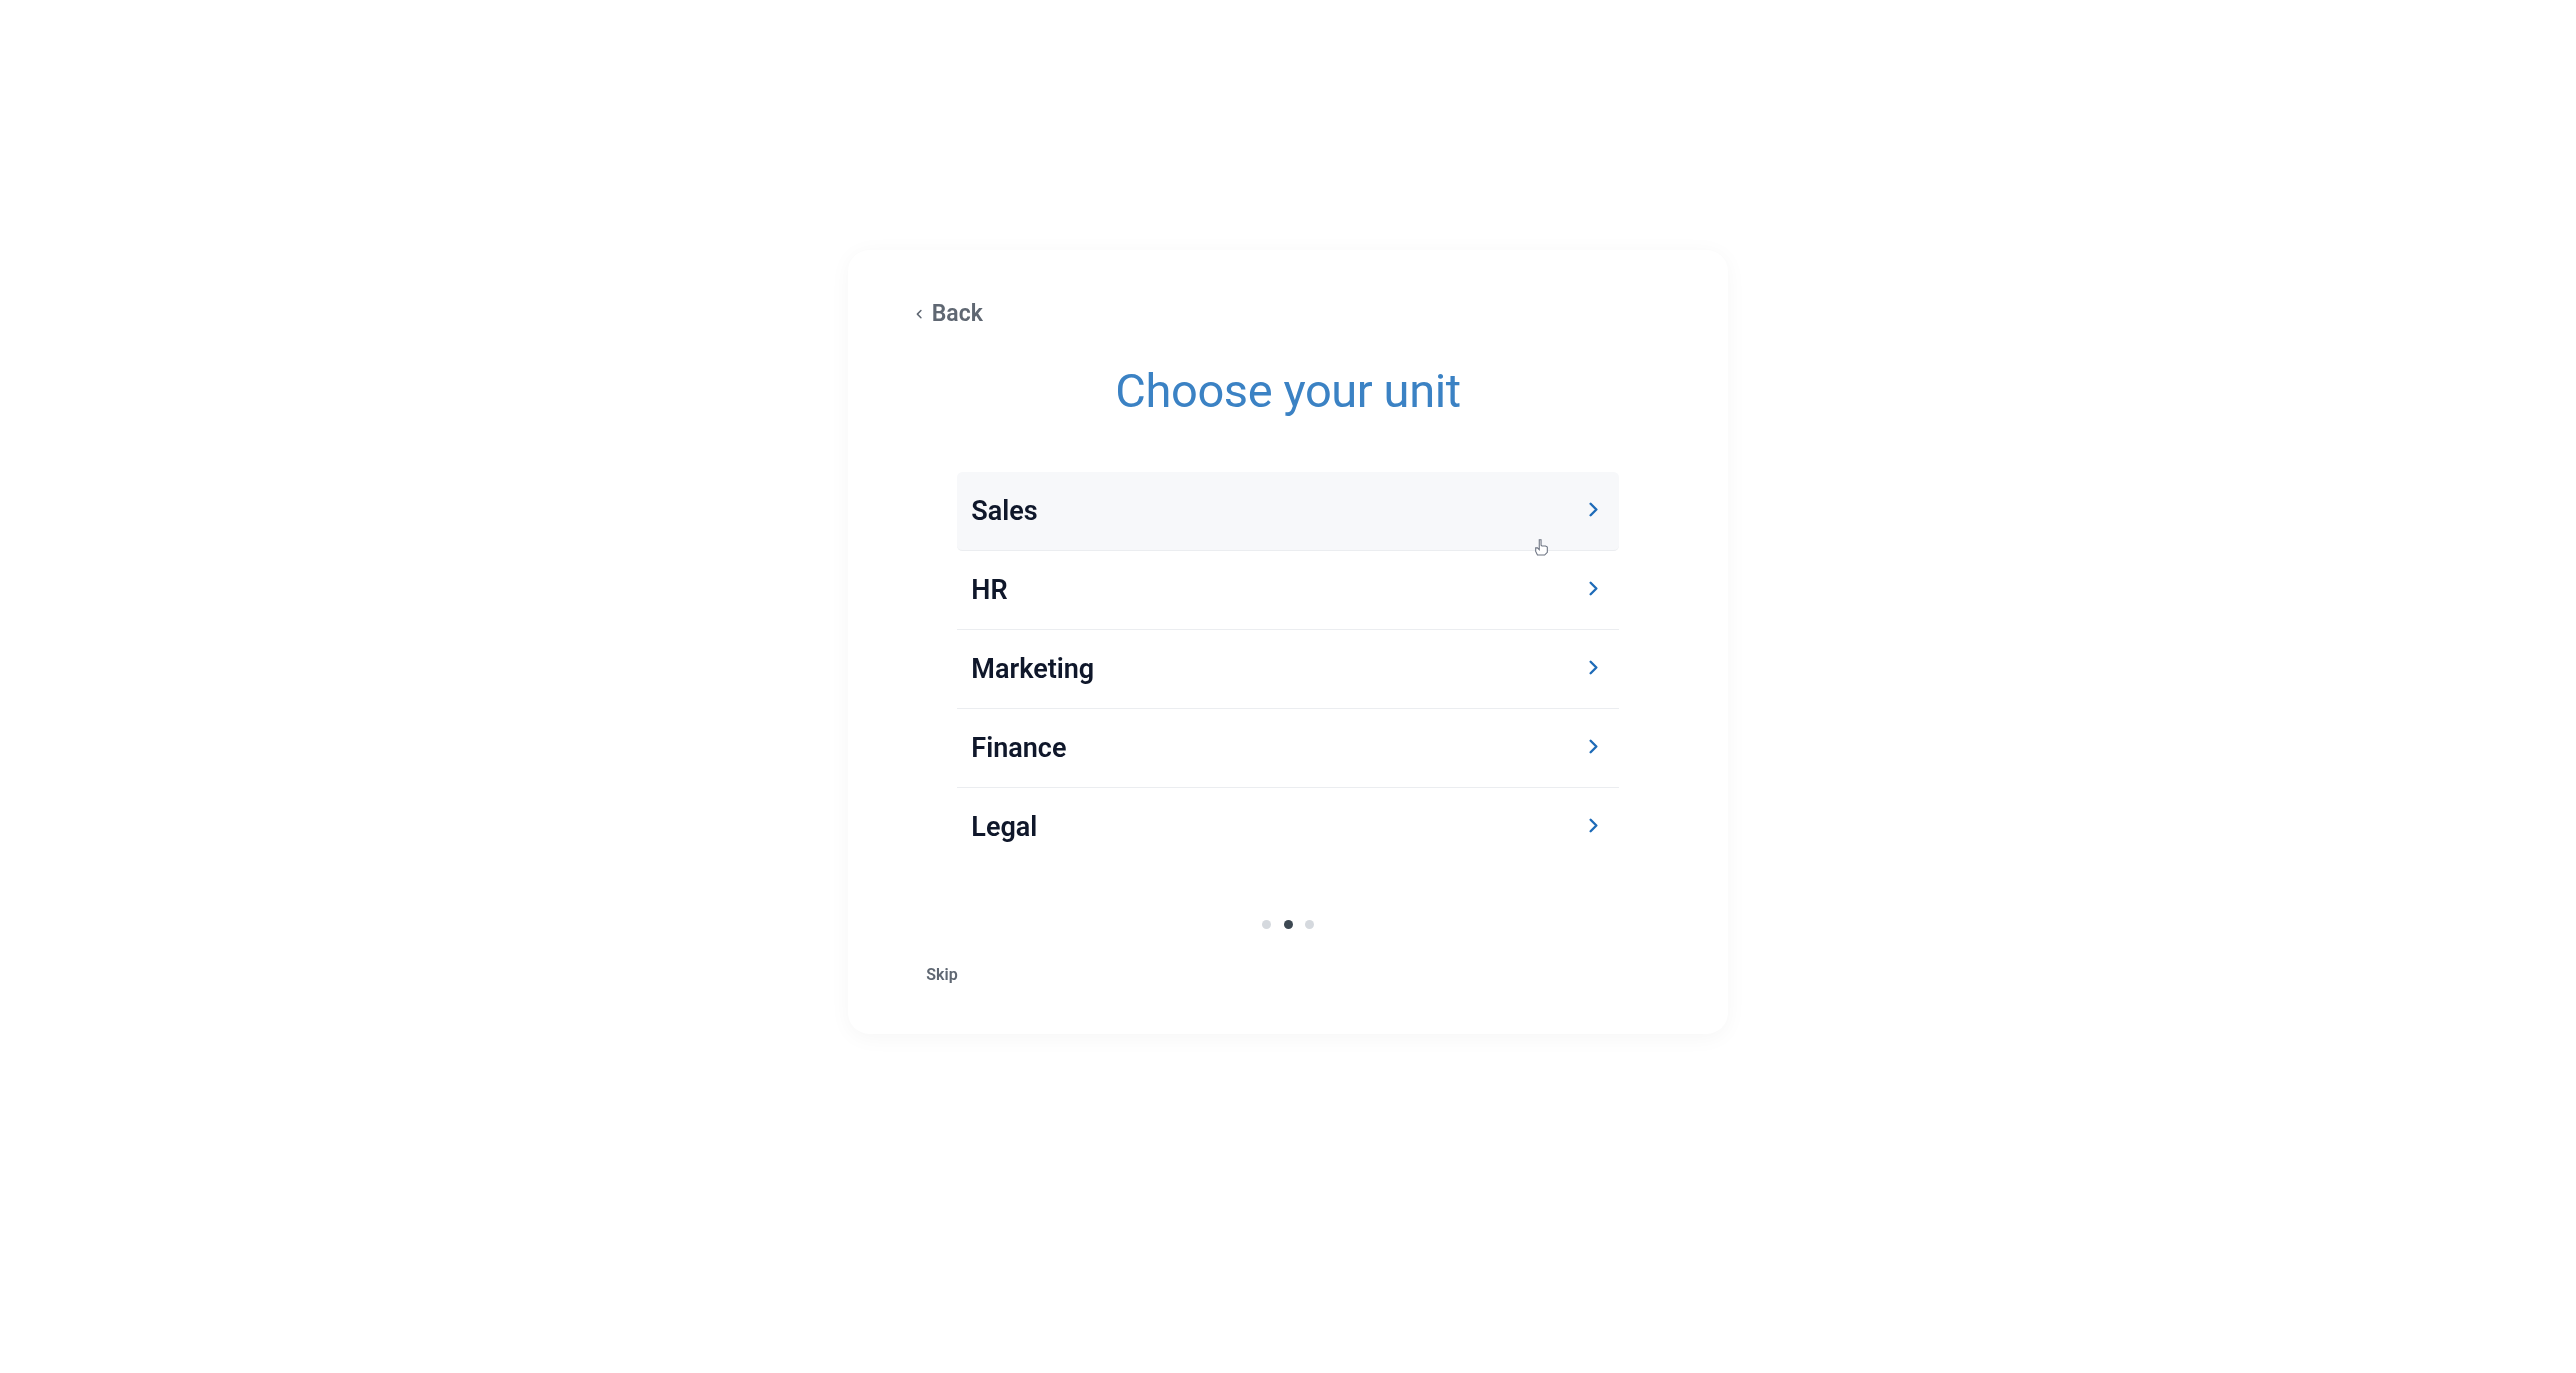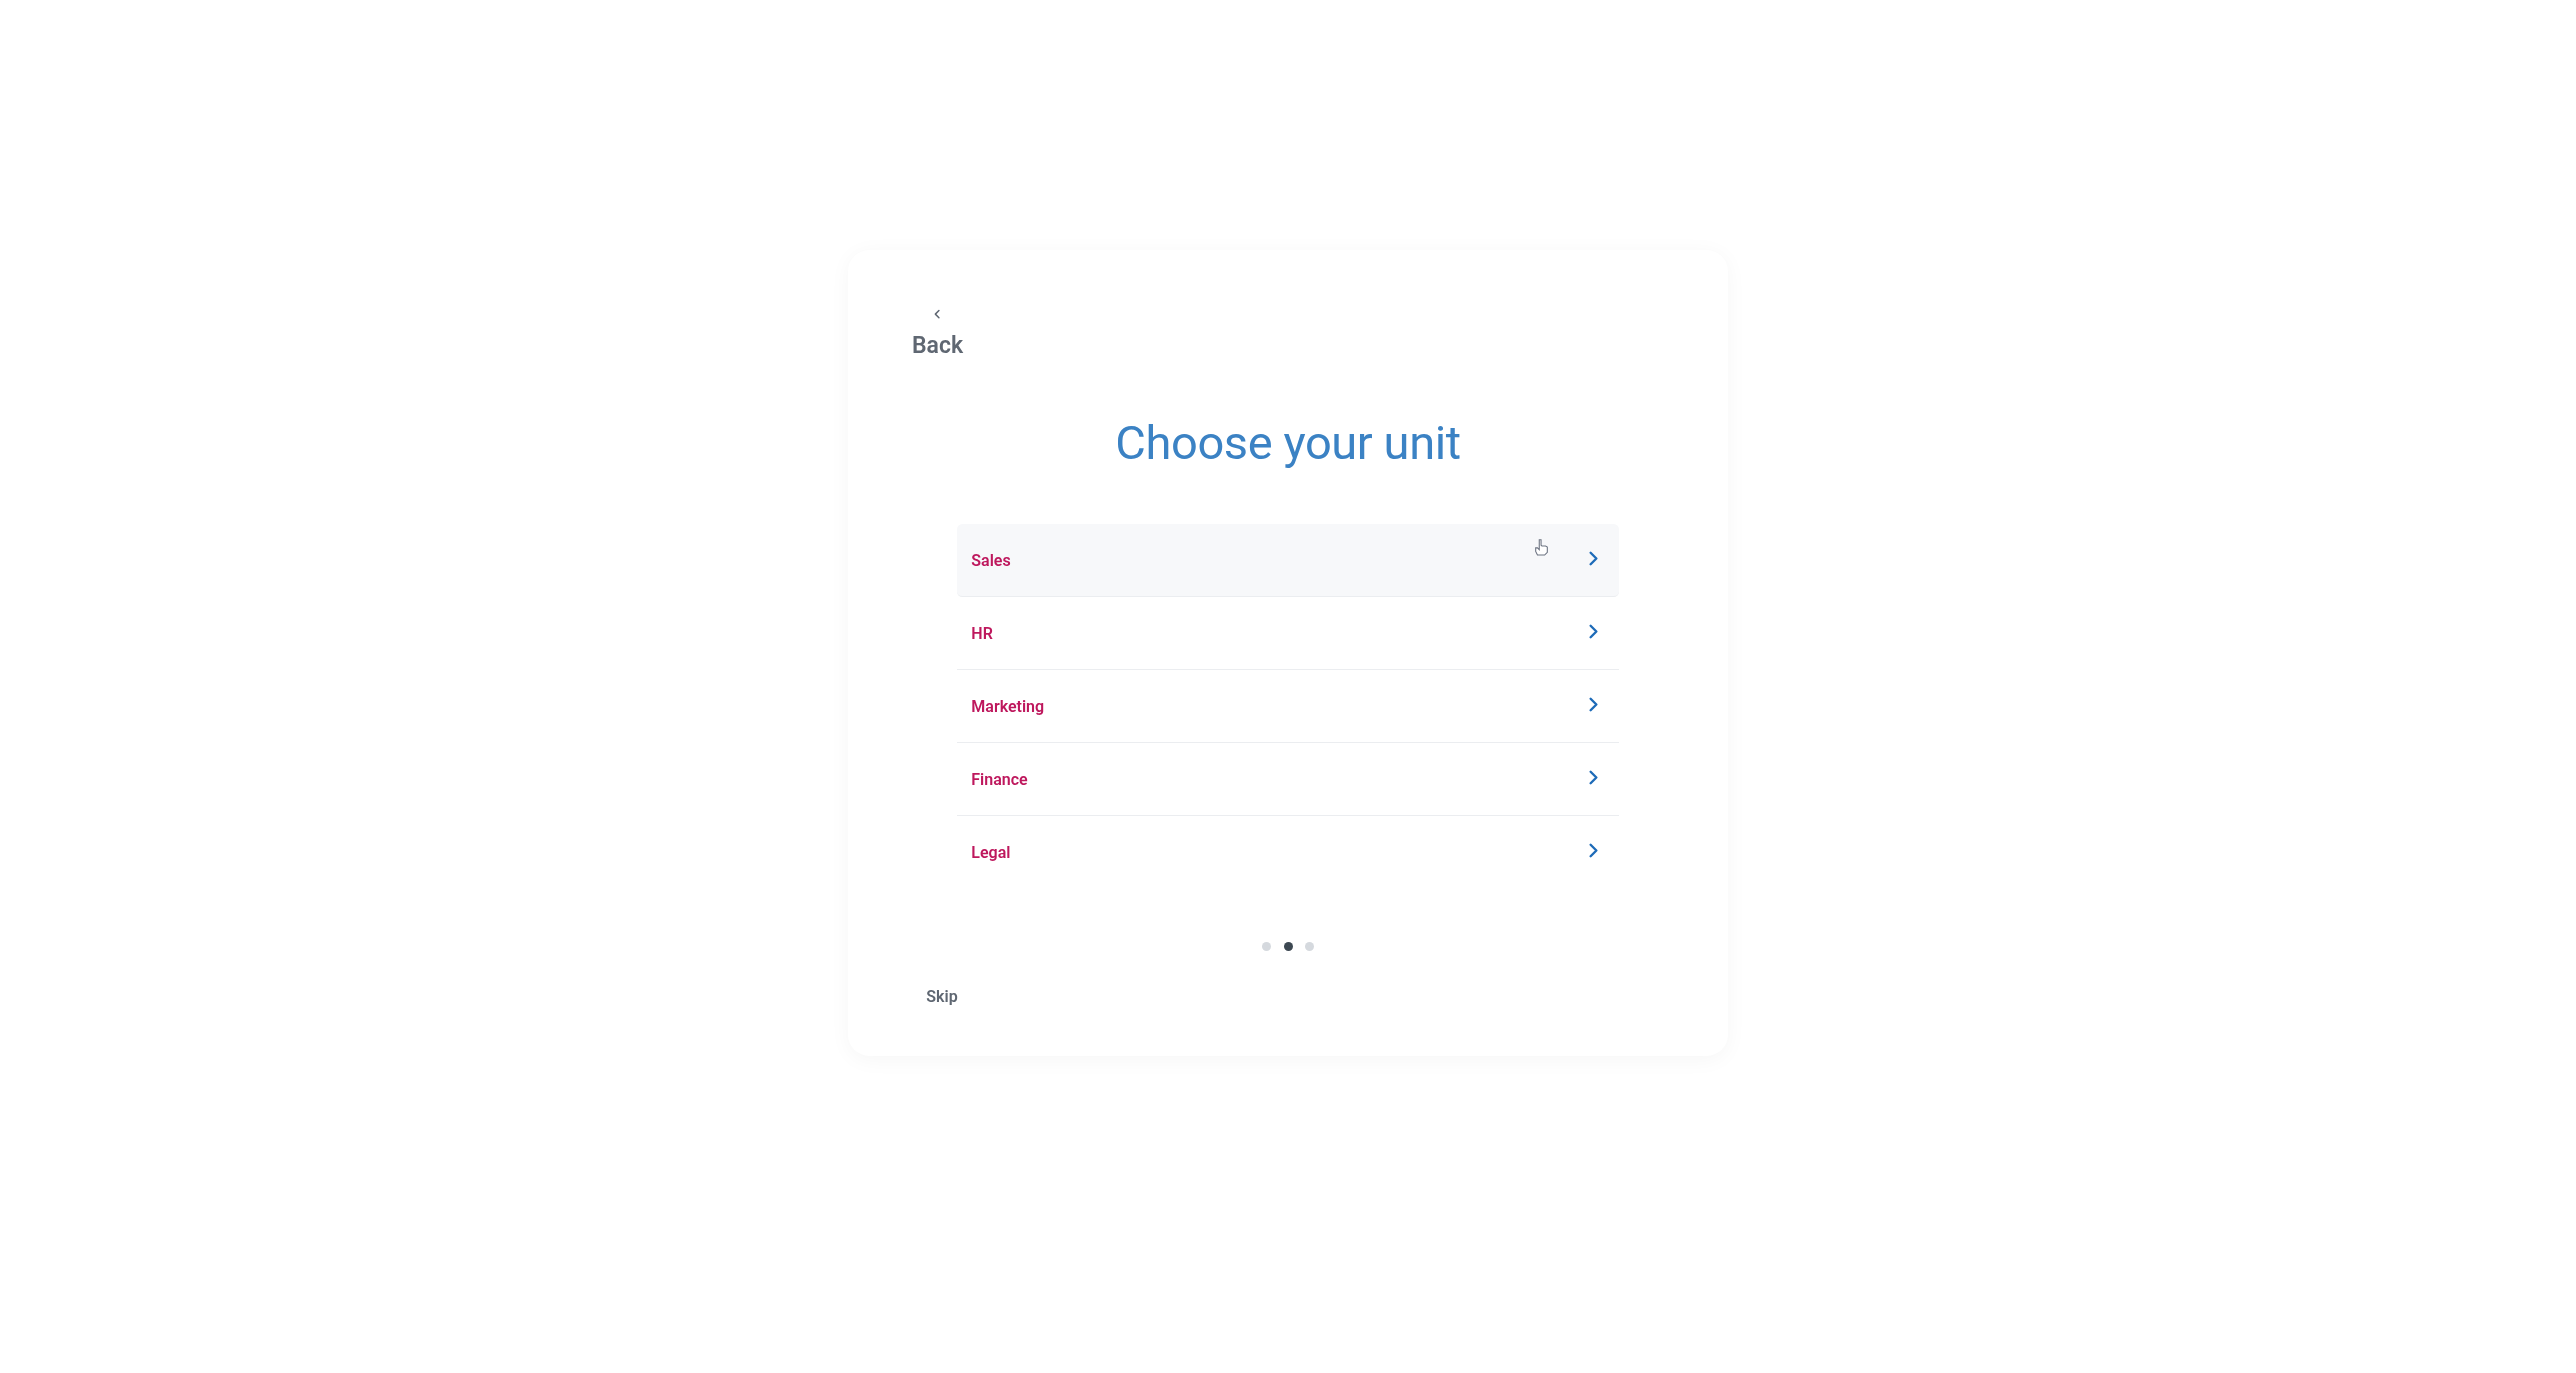--- a/index.html
+++ b/index.html
@@ -29,23 +29,22 @@
     }
     
     .back-button {
       display: flex;
       align-items: center;
       gap: 5.4px;
       color: #5f6772;
       font-size: 23px;
       font-weight: 600;
       cursor: pointer;
-      margin-bottom: 56px;
+      margin-bottom: 36px;
       width: fit-content;
-      flex-direction: column;
     }
     
     .back-button svg {
       width: 14.3px;
       height: 14.3px;
     }
     
     .page-title {
       text-align: center;
       font-size: 47px;
@@ -75,23 +74,23 @@
       border-bottom: none;
       gap: 45px;
     }
     
     .unit-item.hovered {
       background-color: #f7f8fa;
       border-radius: 5.4px;
     }
     
     .unit-label {
-      font-size: 16px;
+      font-size: 27px;
       font-weight: 600;
-      color: #be185d;
+      color: #0f172a;
     }
     
     .chevron-icon {
       color: #1e6bb8;
     }
     
     .chevron-icon svg {
       width: 23px;
       height: 23px;
       stroke-width: 2.5;

